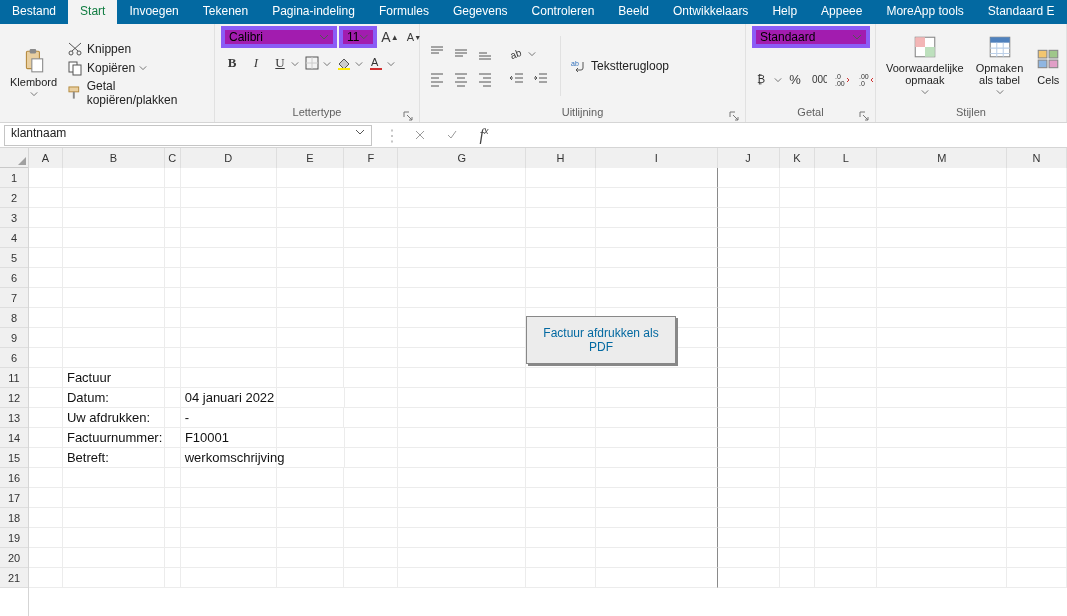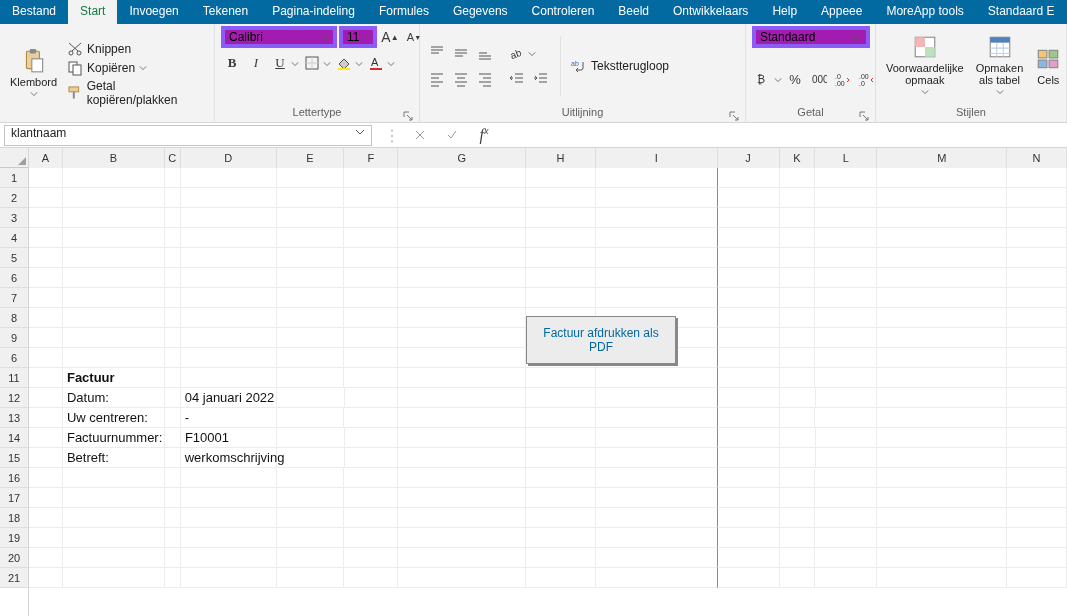--- a/index.html
+++ b/index.html
@@ -64,21 +64,21 @@
 
   
   .print-right { border-right: 1px solid #8a8a8a !important; }
 
   
   .sheetbtn { position: absolute; left: 497px; top: 148px; width: 150px; height: 48px;
               background: #ececec; border: 1px solid #888; box-shadow: 2px 2px 0 #888;
               display: flex; align-items: center; justify-content: center; text-align: center;
               font-size: 12px; color: #0369a1; padding: 4px; cursor: pointer; }
 
-  .bold { font-weight: 700; }
+  .bold { font-weight: 400; }
 
   
   .cA{width:34px}.cB{width:102px}.cC{width:16px}.cD{width:96px}.cE{width:68px}
   .cF{width:54px}.cG{width:128px}.cH{width:70px}.cI{width:122px}.cJ{width:62px}
   .cK{width:36px}.cL{width:62px}.cM{width:130px}.cN{width:60px}
 </style>
 </head>
 <body>
 
 <div class="tabstrip">
@@ -641,21 +641,21 @@
           <div class="cell cH"></div>
           <div class="cell cI print-right"></div>
           <div class="cell cJ"></div>
           <div class="cell cK"></div>
           <div class="cell cL"></div>
           <div class="cell cM"></div>
           <div class="cell cN"></div>
         </div>
         <div class="sheetrow">
           <div class="cell cA"></div>
-          <div class="cell cB">Uw centreren:</div>
+          <div class="cell cB">Uw afdrukken:</div>
           <div class="cell cC"></div>
           <div class="cell cD">-</div>
           <div class="cell cE"></div>
           <div class="cell cF"></div>
           <div class="cell cG"></div>
           <div class="cell cH"></div>
           <div class="cell cI print-right"></div>
           <div class="cell cJ"></div>
           <div class="cell cK"></div>
           <div class="cell cL"></div>

